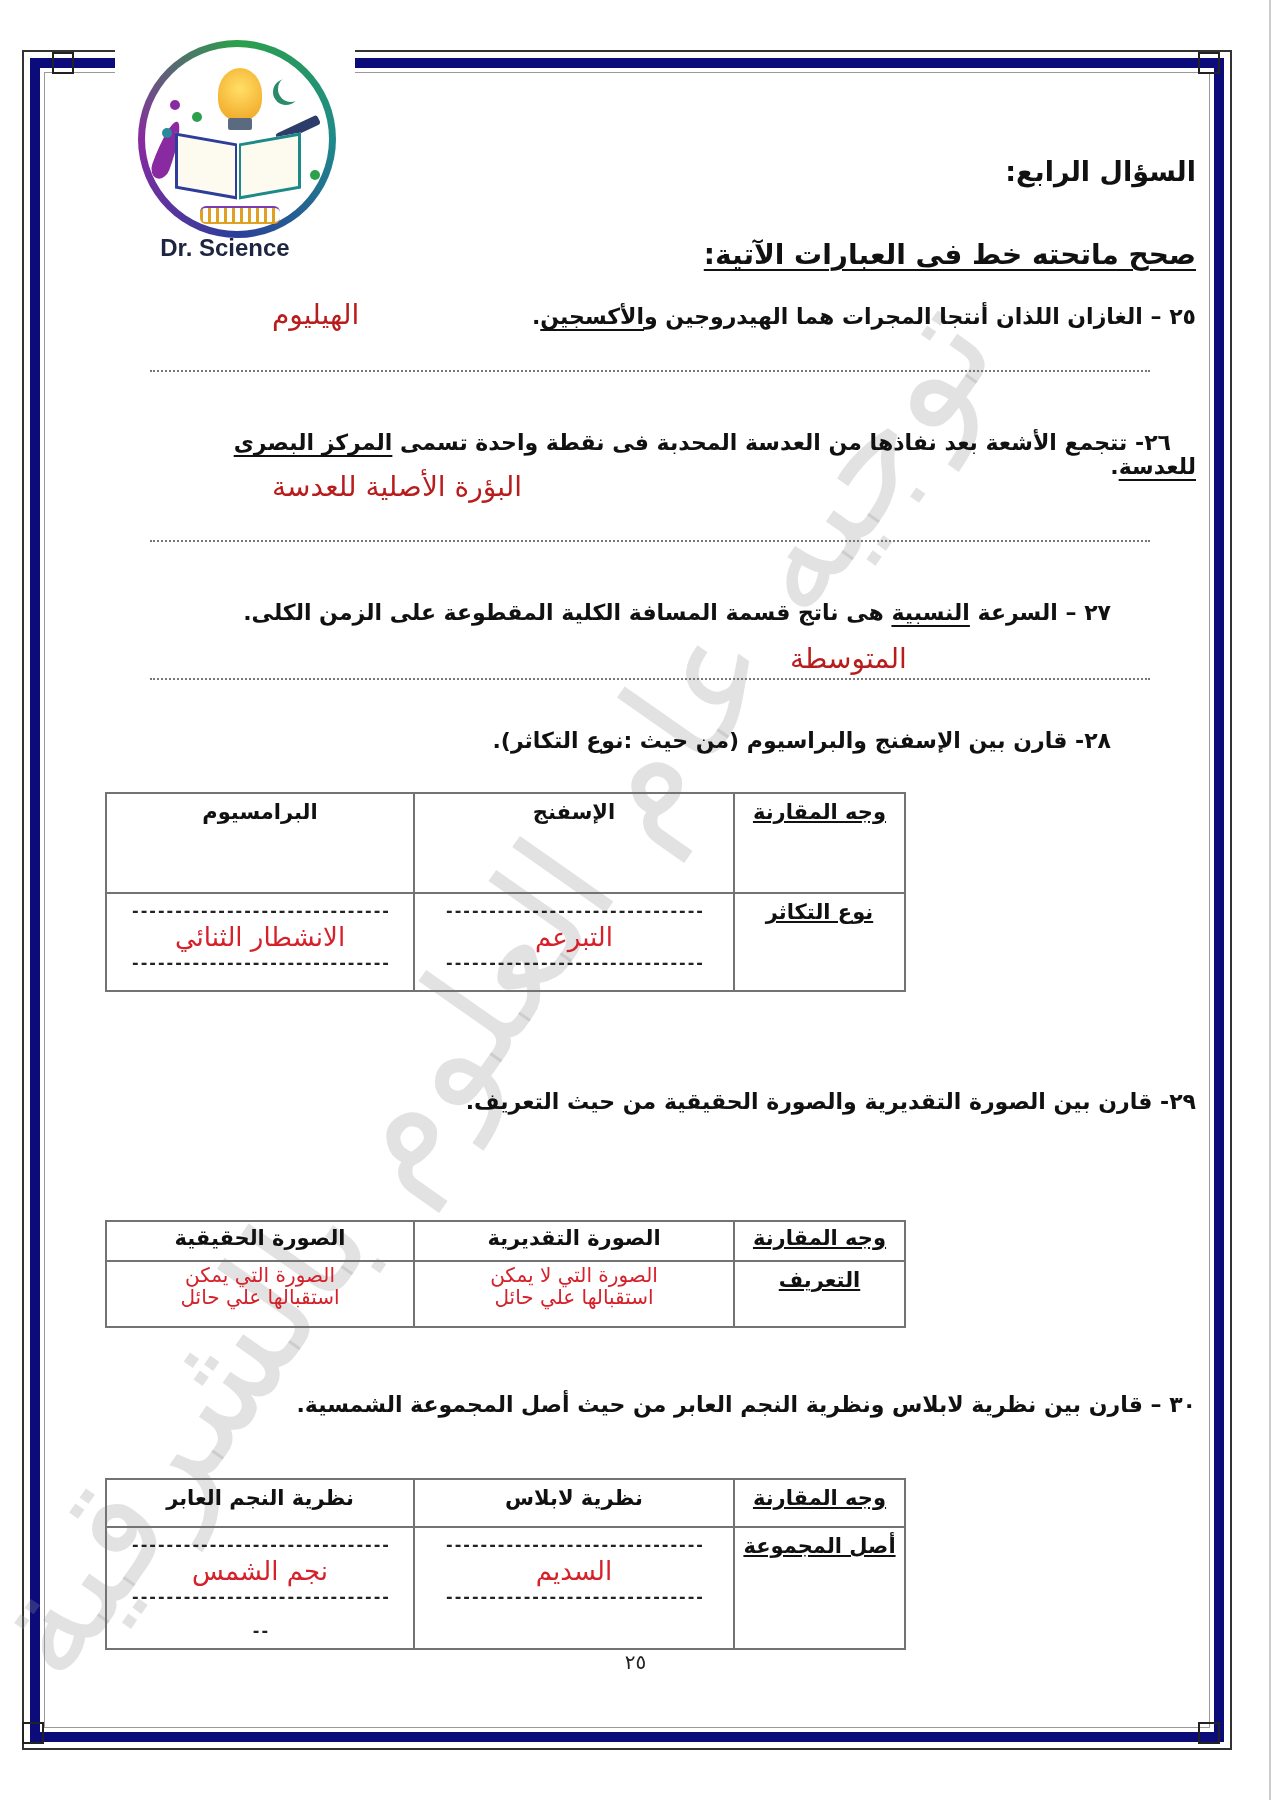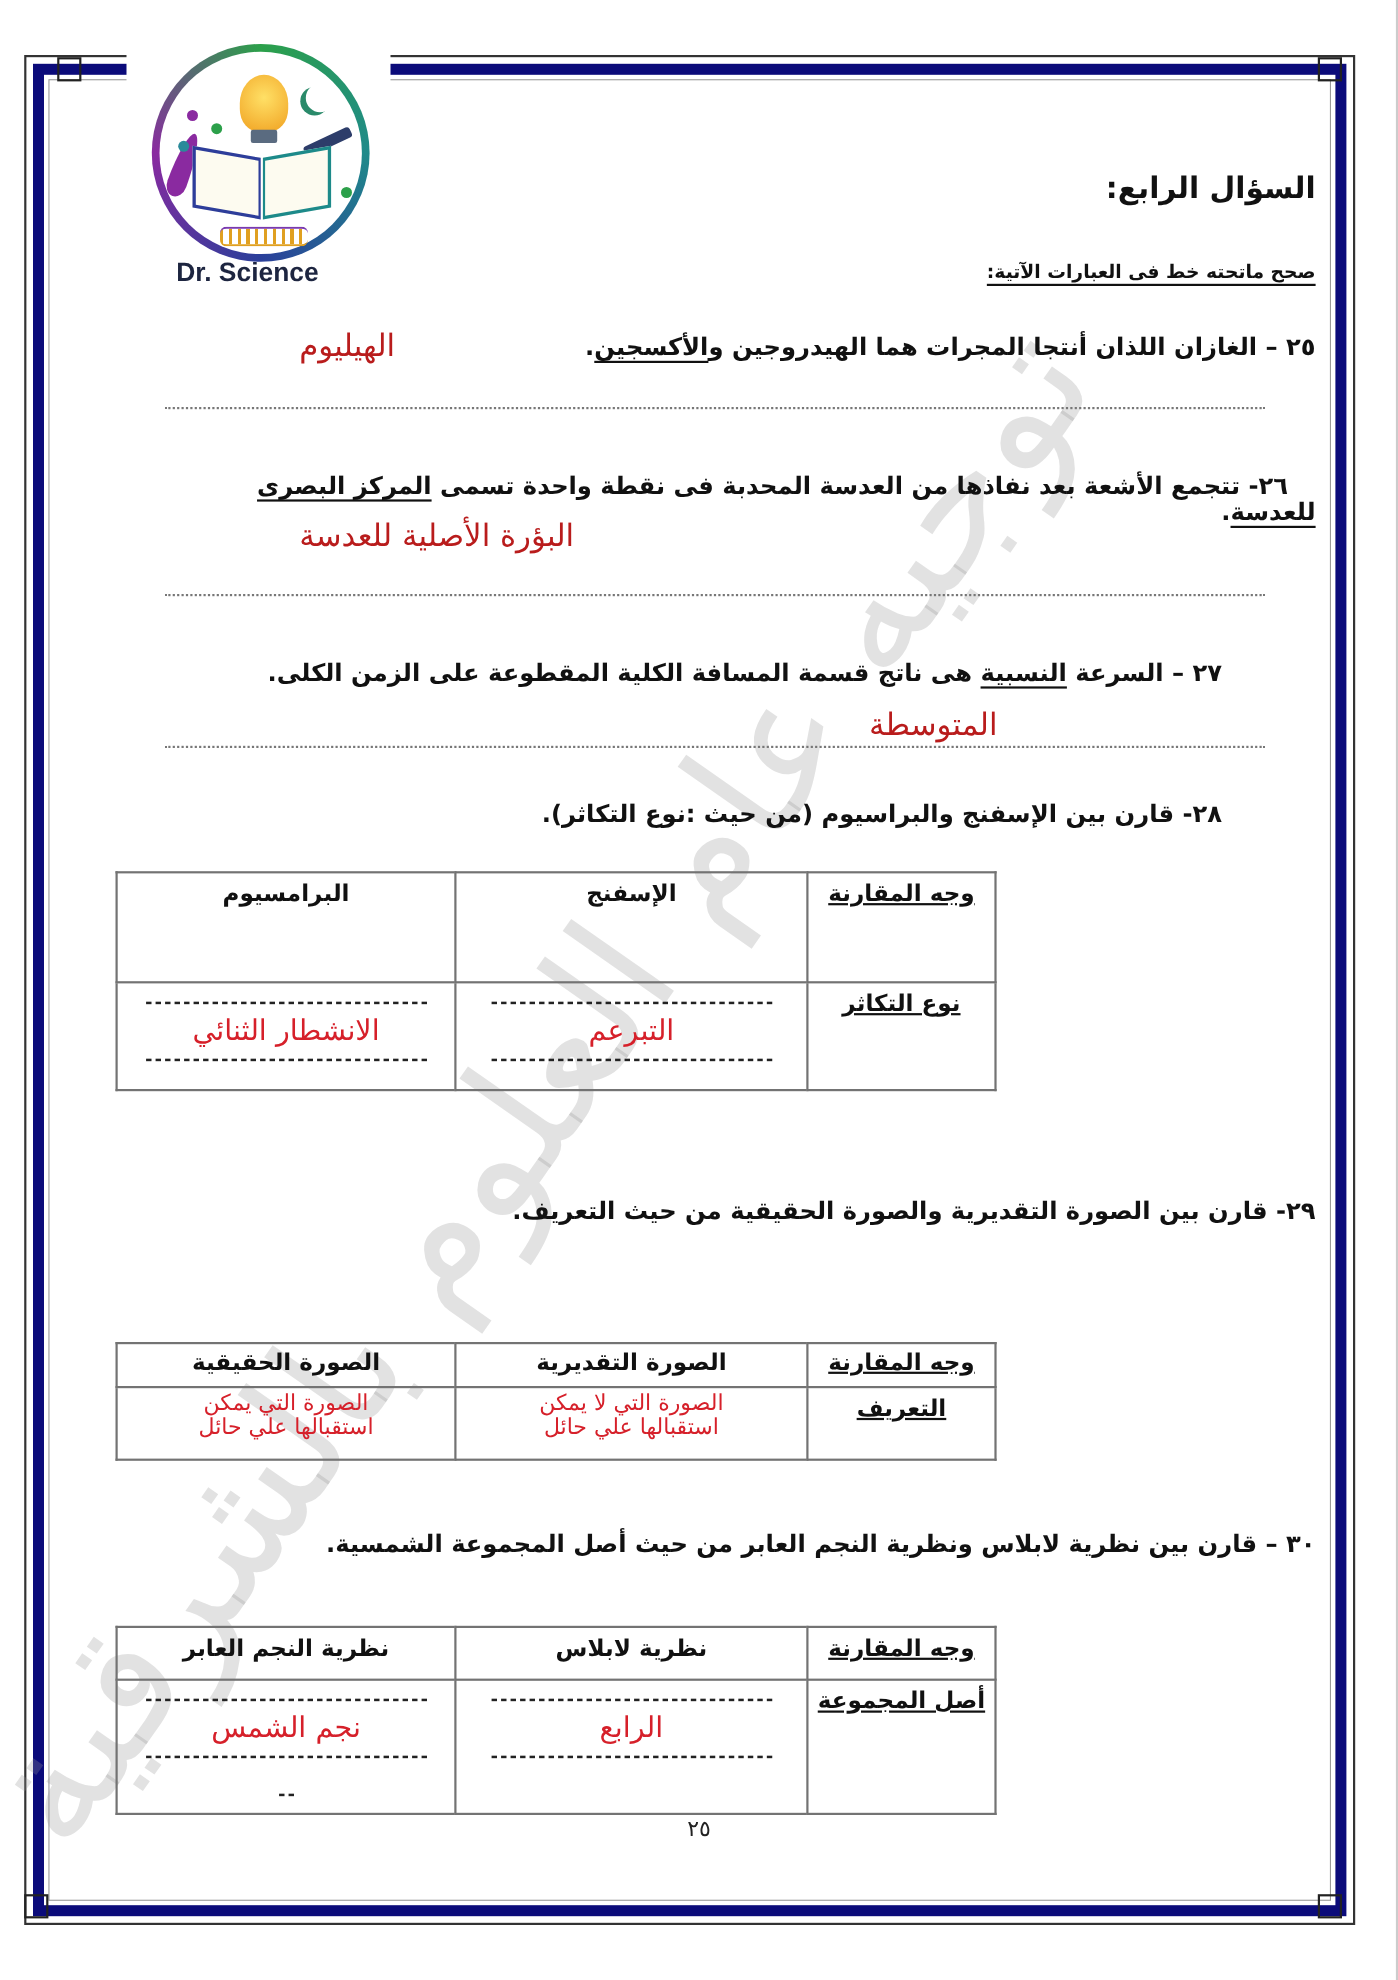--- a/index.html
+++ b/index.html
@@ -97,21 +97,21 @@
   <div class="scope"></div>
   <div class="book">
     <div class="book-l"></div>
     <div class="book-r"></div>
   </div>
   <div class="dna"></div>
   <div class="logo-title">Dr. Science</div>
 </div>
 
 <div class="txt rtl" style="right:75px; top:156px; font-size:27px;">السؤال الرابع:</div>
-<div class="txt rtl u" style="right:75px; top:238px; font-size:17px;">صحح ماتحته خط فى العبارات الآتية:</div>
+<div class="txt rtl u" style="right:75px; top:238px; font-size:28px;">صحح ماتحته خط فى العبارات الآتية:</div>
 
 <div class="txt rtl" style="right:75px; top:304px; font-size:22px;">
   <span>٢٥ –</span><span> الغازان اللذان أنتجا المجرات هما الهيدروجين و</span><span class="u">الأكسجين</span><span>.</span>
 </div>
 <div class="ans rtl" style="left:272px; top:298px; font-size:28px;">الهيليوم</div>
 <div class="dots" style="top:370px;"></div>
 
 <div class="txt rtl" style="right:100px; top:430px; font-size:22px;">
   <span>٢٦-</span><span> تتجمع الأشعة بعد نفاذها من العدسة المحدبة فى نقطة واحدة تسمى </span><span class="u">المركز البصرى</span>
 </div>
@@ -178,21 +178,21 @@
   <tbody>
       <tr style="height:48px;">
     <td class="c1">وجه المقارنة</td>
     <td class="c2">نظرية لابلاس</td>
     <td class="c3">نظرية النجم العابر</td>
   </tr>
   <tr style="height:118px;">
     <td class="c1">أصل المجموعة</td>
     <td class="c2">
       <div class="dash">------------------------------</div>
-      <div class="cell-ans">الرابع</div>
+      <div class="cell-ans">السديم</div>
       <div class="dash">------------------------------</div>
     </td>
     <td class="c3">
       <div class="dash">------------------------------</div>
       <div class="cell-ans">نجم الشمس</div>
       <div class="dash">------------------------------</div>
       <div class="dash" style="margin-top:12px;">--</div>
     </td>
   </tr>
 </tbody>

